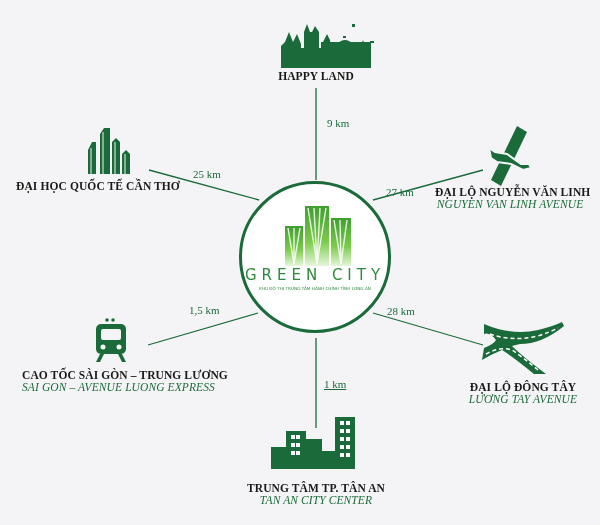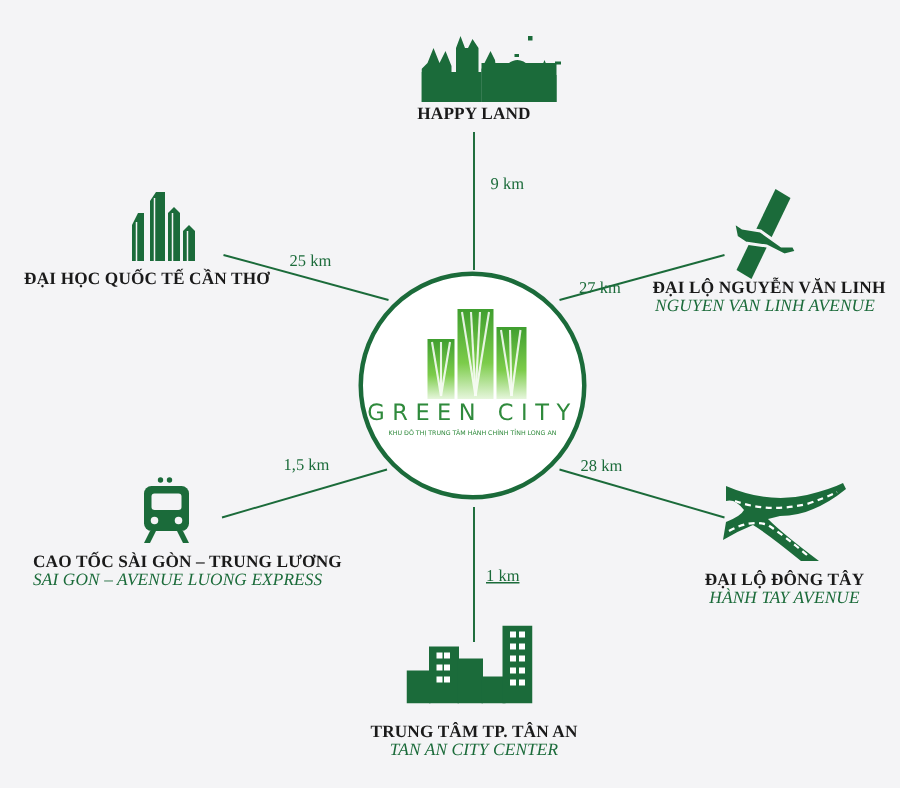--- a/index.html
+++ b/index.html
@@ -92,21 +92,21 @@
     <div class="en">NGUYEN VAN LINH AVENUE</div>
   </div>
 
   <svg class="icon" style="left:482px; top:322px;" width="84" height="52" viewBox="0 0 84 52">
     <path d="M2,2 Q30,14 56,8 Q72,4 80,0 L82,4 Q60,22 38,22 L30,24 Q40,34 64,52 L52,52 Q30,34 20,28 Q10,32 0,38 L2,26 Q12,22 14,18 Q8,10 2,12 Z" fill="#1b6b3a"></path>
     <path d="M8,12 Q30,20 56,14 Q68,10 76,6" stroke="#ffffff" stroke-width="1.5" stroke-dasharray="4,3" fill="none"></path>
     <path d="M4,32 Q18,24 30,28 Q42,36 56,48" stroke="#ffffff" stroke-width="1.5" stroke-dasharray="4,3" fill="none"></path>
   </svg>
   <div class="node" style="left:463px; top:381px; width:120px;">
     <div class="vi">ĐẠI LỘ ĐÔNG TÂY</div>
-    <div class="en">HÀNH TAY AVENUE</div>
+    <div class="en">LƯƠNG TAY AVENUE</div>
   </div>
 
   <svg class="icon" style="left:271px; top:417px;" width="84" height="52" viewBox="0 0 84 52">
     <rect x="0" y="30" width="16" height="22" fill="#1b6b3a"></rect>
     <rect x="15" y="14" width="20" height="38" fill="#1b6b3a"></rect>
     <rect x="34" y="22" width="17" height="30" fill="#1b6b3a"></rect>
     <rect x="50" y="34" width="16" height="18" fill="#1b6b3a"></rect>
     <rect x="64" y="0" width="20" height="52" fill="#1b6b3a"></rect>
     <g fill="#ffffff">
       <rect x="20" y="18" width="4" height="4"></rect>

